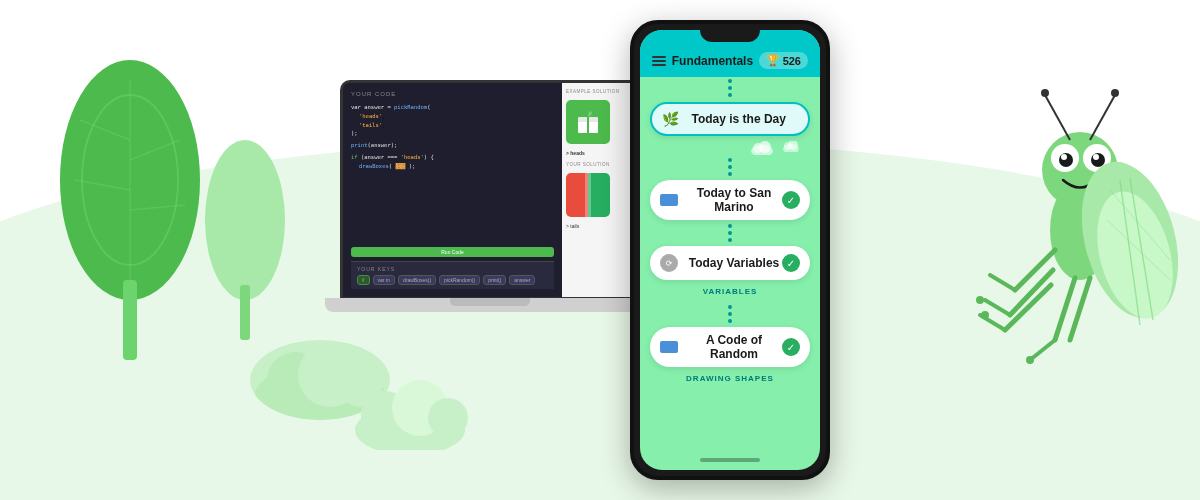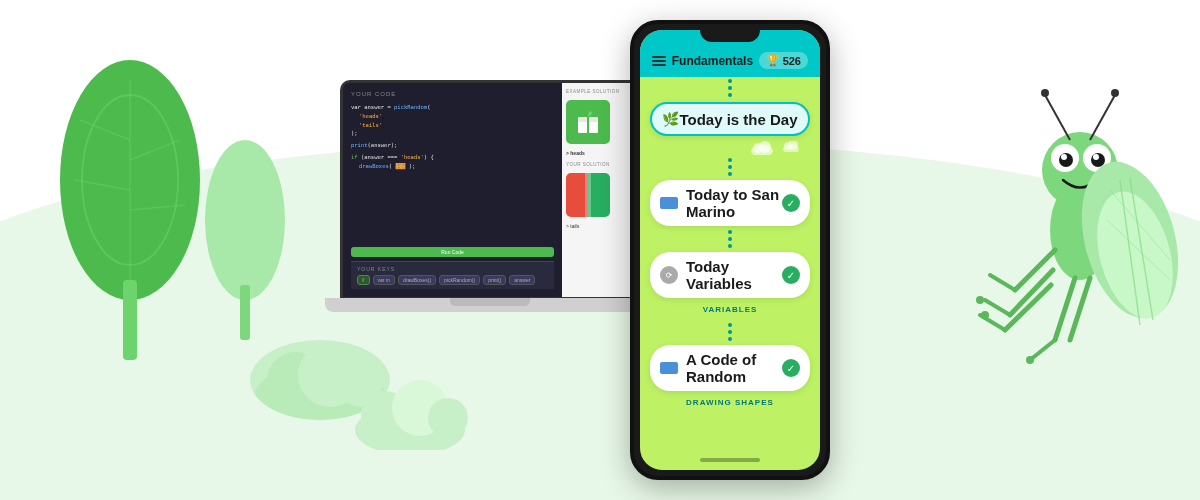--- a/index.html
+++ b/index.html
@@ -236,23 +236,24 @@
       height: 460px;
       background: #1a1a1a;
       border-radius: 28px;
       border: 4px solid #111;
       overflow: hidden;
       box-shadow: 0 8px 30px rgba(0,0,0,0.3);
     }
     .phone-screen {
       position: absolute;
       inset: 6px;
-      background: #bef264;
+      background: #86efac;
       border-radius: 22px;
       overflow: hidden;
+      text-align: center;
     }
     .phone-notch {
       position: absolute;
       top: 0;
       left: 50%;
       transform: translateX(-50%);
       width: 60px;
       height: 18px;
       background: #1a1a1a;
       border-radius: 0 0 12px 12px;
@@ -327,21 +328,21 @@
     }
     .lesson-icon {
       width: 18px;
       height: 12px;
       border-radius: 2px;
       margin-right: 8px;
       flex-shrink: 0;
     }
     .lesson-icon.blue { background: #4a90d9; }
     .lesson-text {
-      font-size: 15px;
+      font-size: 12px;
       font-weight: 600;
       color: #1a1a1a;
       flex: 1;
     }
     .check-badge {
       width: 18px;
       height: 18px;
       background: #27ae60;
       border-radius: 50%;
       display: flex;

